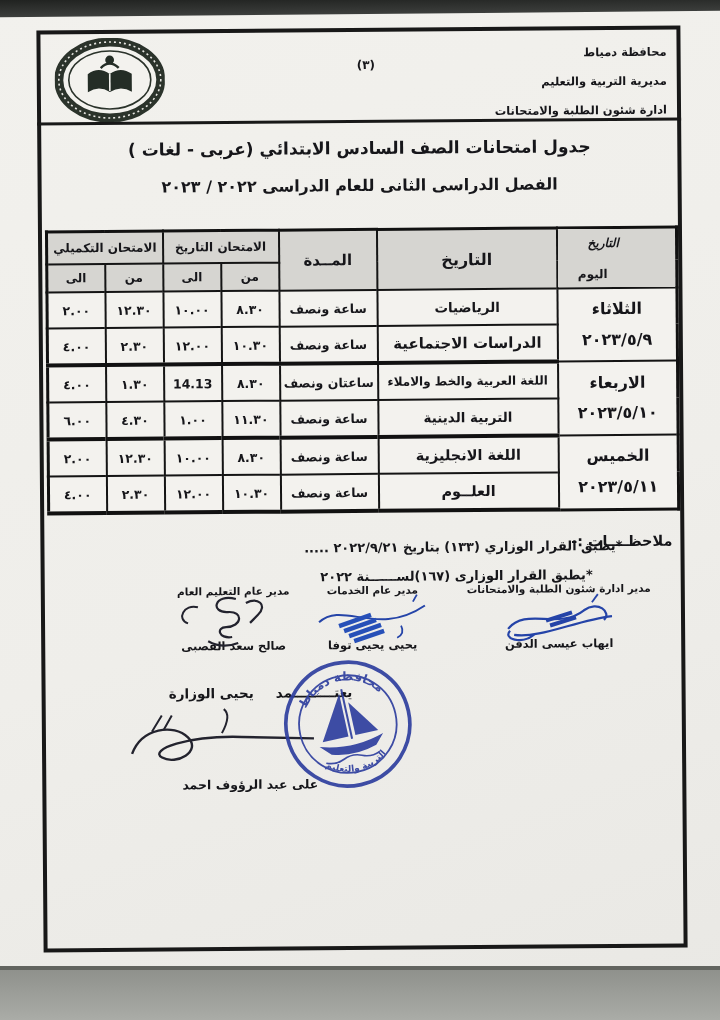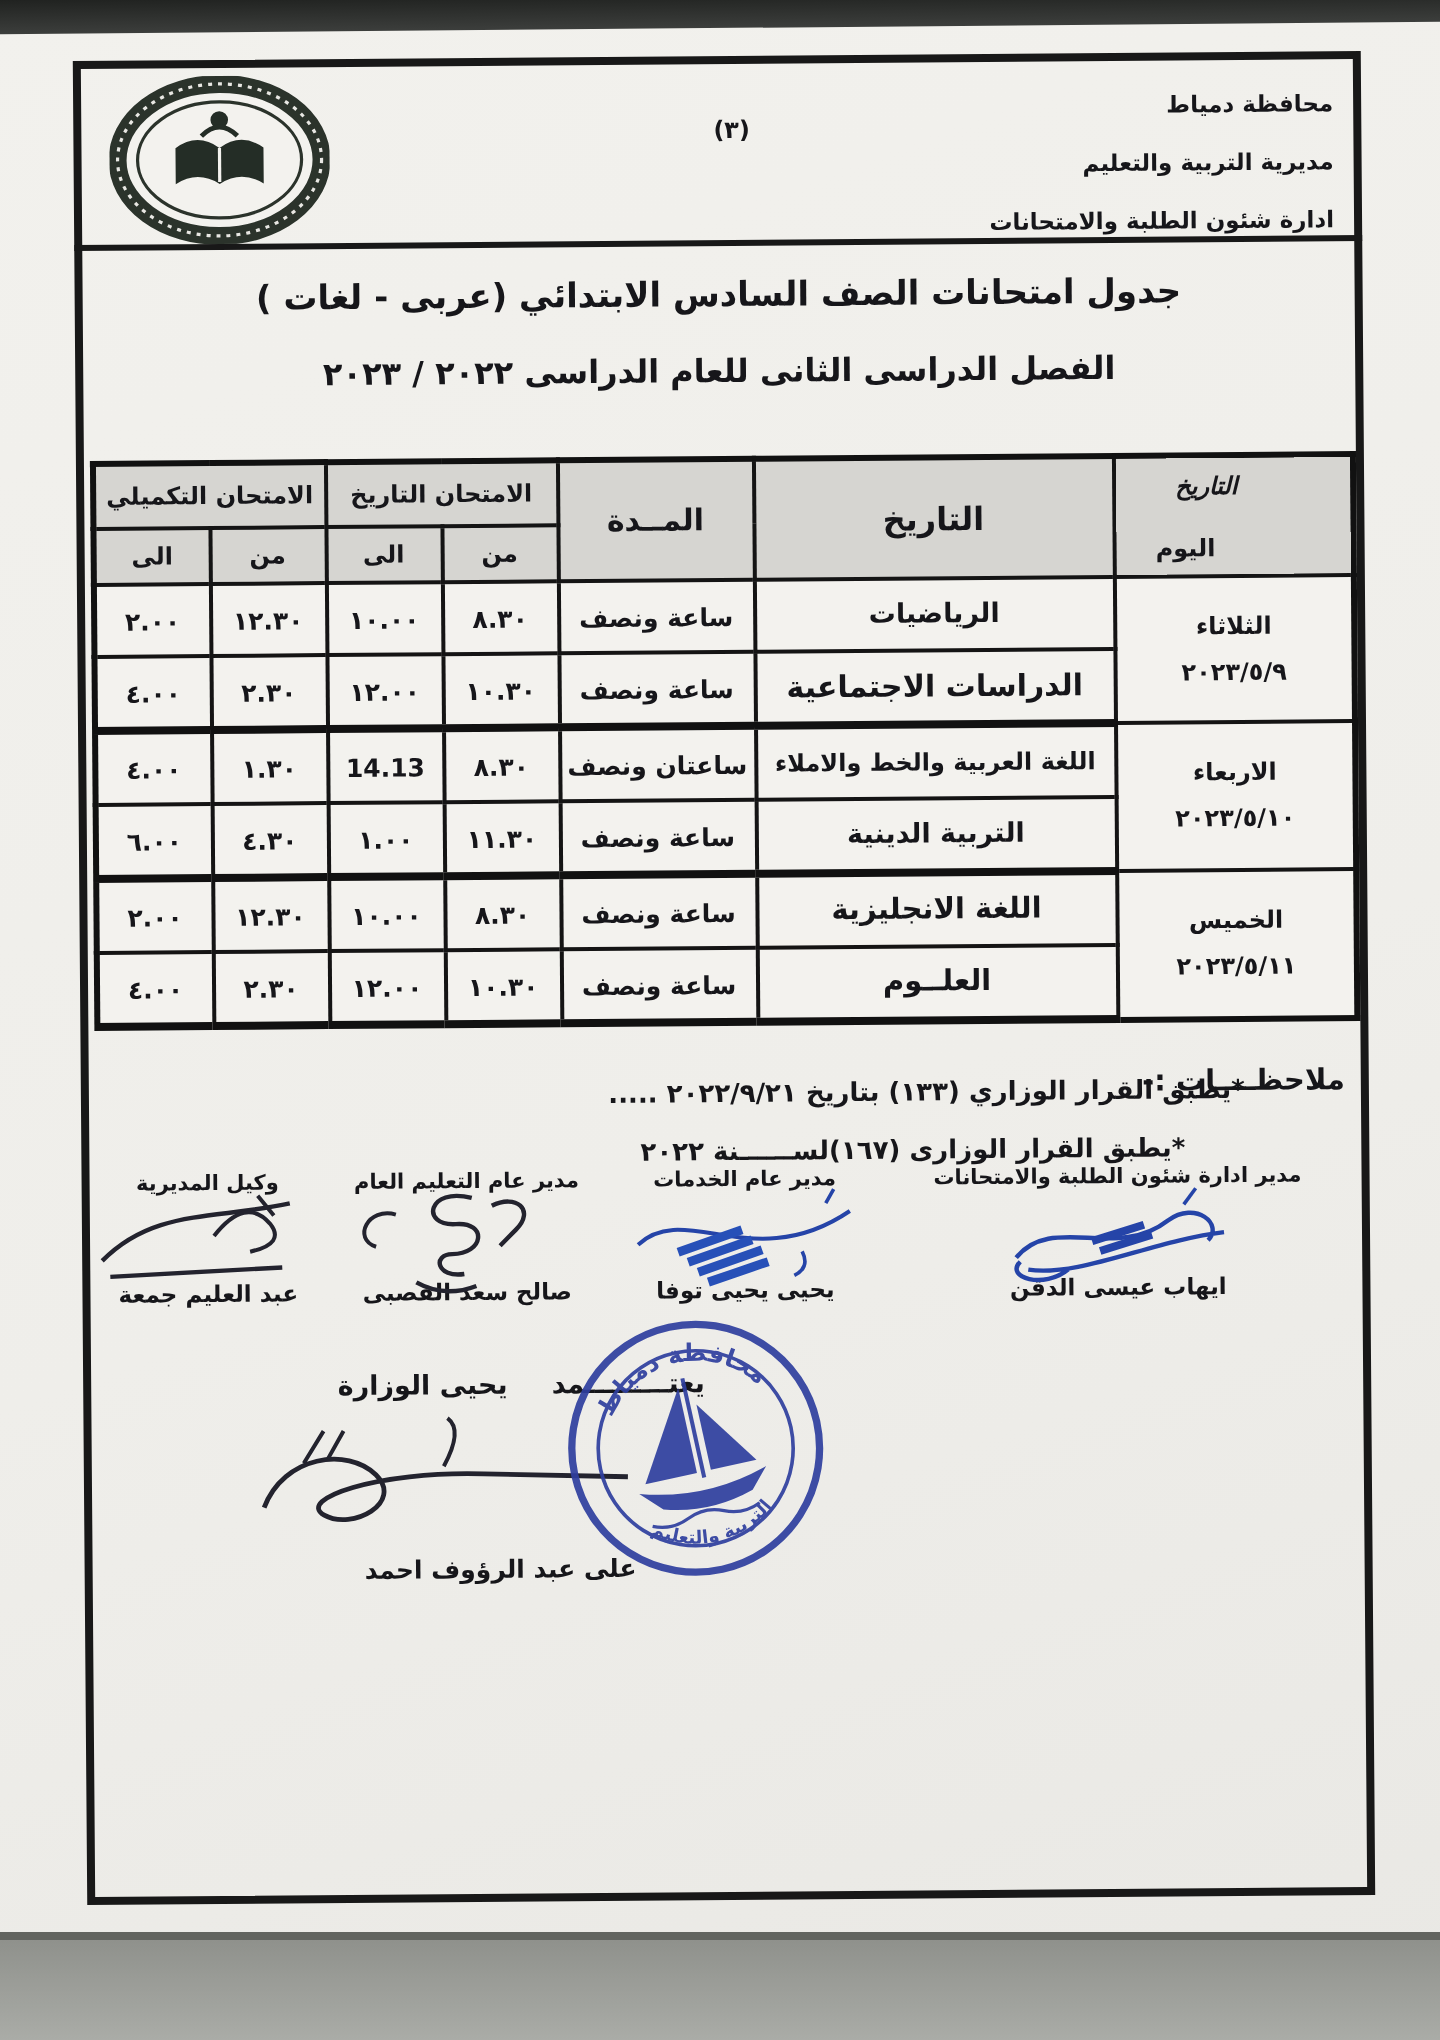--- a/index.html
+++ b/index.html
@@ -29,21 +29,21 @@
     border-collapse:collapse;direction:rtl;table-layout:fixed;}
   table.exam th,table.exam td{border:2px solid #141414;text-align:center;vertical-align:middle;padding:0 2px;}
   table.exam{border:3px solid #111;}
   table.exam th{background:#d6d5d1;font-size:12px;}
   tr.hrow1 th{height:30px;}
   tr.hrow2 th{height:26px;margin-top:12px;}
   tr.drow td{height:34px;background:#f3f2ee;}
   td.subject{font-size:13.5px;}
   td.duration{font-size:12.5px;margin-left:22px;}
   td.time{font-size:12.5px;}
-  td.daycell{font-size:12px;line-height:1.9;background:#f3f2ee;margin-left:25px;}
+  td.daycell{font-size:16px;line-height:1.9;background:#f3f2ee;margin-left:25px;}
   tr.group-end td{border-bottom:4px solid #111;}
   th.diag{position:relative;padding:0;
     background:linear-gradient(to right top,#d6d5d1 calc(50% - 1.4px),#141414 calc(50% - 1.4px),#141414 calc(50% + 1.4px),#d6d5d1 calc(50% + 1.4px));}
   th.diag .lbl-date{position:absolute;top:7px;left:30px;font-size:12px;font-style:italic;}
   th.diag .lbl-day{position:absolute;bottom:6px;left:20px;font-size:12px;}
   
   .notes-heading{position:absolute;top:476px;right:8px;font-size:14.5px;direction:rtl;margin-top:27px;}
   .note-0{position:absolute;top:508px;right:58px;font-size:13px;direction:rtl;}
   .note-1{position:absolute;top:537px;right:88px;font-size:13px;direction:rtl;}
   
@@ -207,28 +207,20 @@
       <div class="sig-name">يحيى يحيى توفا</div>
     </div>
     <div class="sig-block sig-b2">
       <div class="sig-title">مدير عام التعليم العام</div>
       <svg class="sig-scribble" viewBox="0 0 118 54">
         <path d="M62,6 C40,0 36,20 54,19 C70,18 68,34 52,34 C42,34 44,46 58,44 M72,10 C84,4 94,12 84,22 l-8,8 M34,48 q14,8 30,2" fill="none" stroke="#23232e" stroke-width="2.2"></path>
         <path d="M24,14 C10,10 2,26 14,30" fill="none" stroke="#23232e" stroke-width="2"></path>
       </svg>
       <div class="sig-name">صالح سعد القصبى</div>
     </div>
-    <div class="sig-block sig-b3">
-      <div class="sig-title">وكيل المديرية</div>
-      <svg class="sig-scribble" viewBox="0 0 118 54">
-        <path d="M6,36 C32,10 62,16 100,8 M10,44 l86,-4" fill="none" stroke="#23232e" stroke-width="2.2"></path>
-        <path d="M62,24 q16,-20 28,-6 q8,10 -10,14 M84,4 l8,10" fill="none" stroke="#23232e" stroke-width="2"></path>
-      </svg>
-      <div class="sig-name">عبد العليم جمعة</div>
-    </div>
   </div>
 
   <div class="approval-line">
     <span>يعتـــــــــمد</span>
     <span>يحيى الوزارة</span>
   </div>
   <svg class="approval-sig" viewBox="0 0 240 76">
     <path d="M14,52 C24,26 56,22 70,36 C84,50 58,64 44,56 C30,48 70,34 124,36 L196,38" fill="none" stroke="#23232e" stroke-width="2.4"></path>
     <path d="M34,30 l10,-16 M46,28 l8,-14" stroke="#23232e" stroke-width="2"></path>
     <path d="M104,32 q10,-18 2,-24" fill="none" stroke="#23232e" stroke-width="2"></path>

